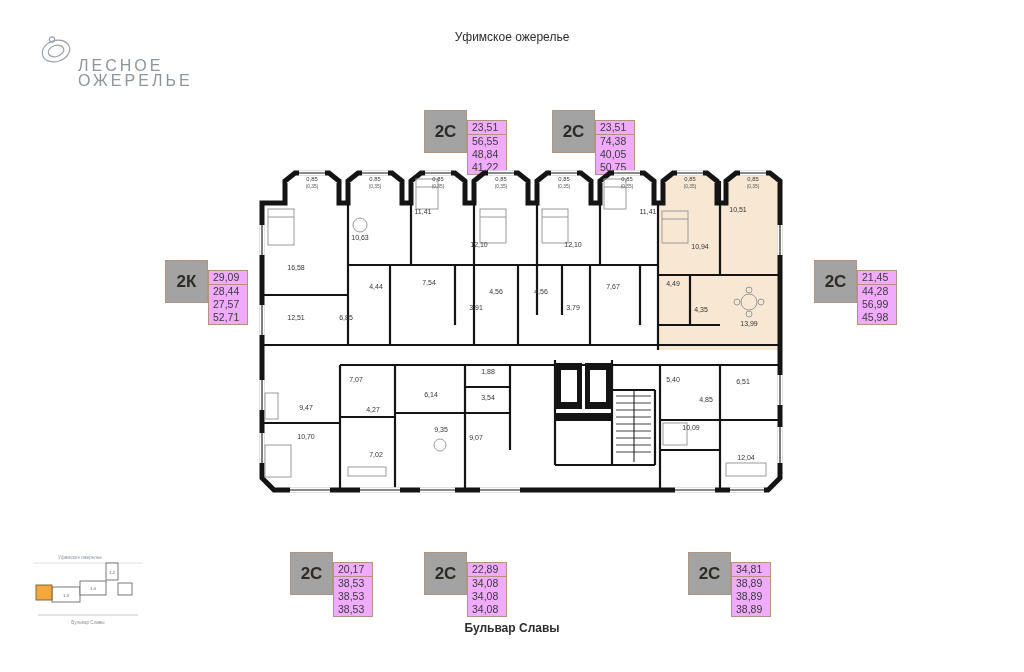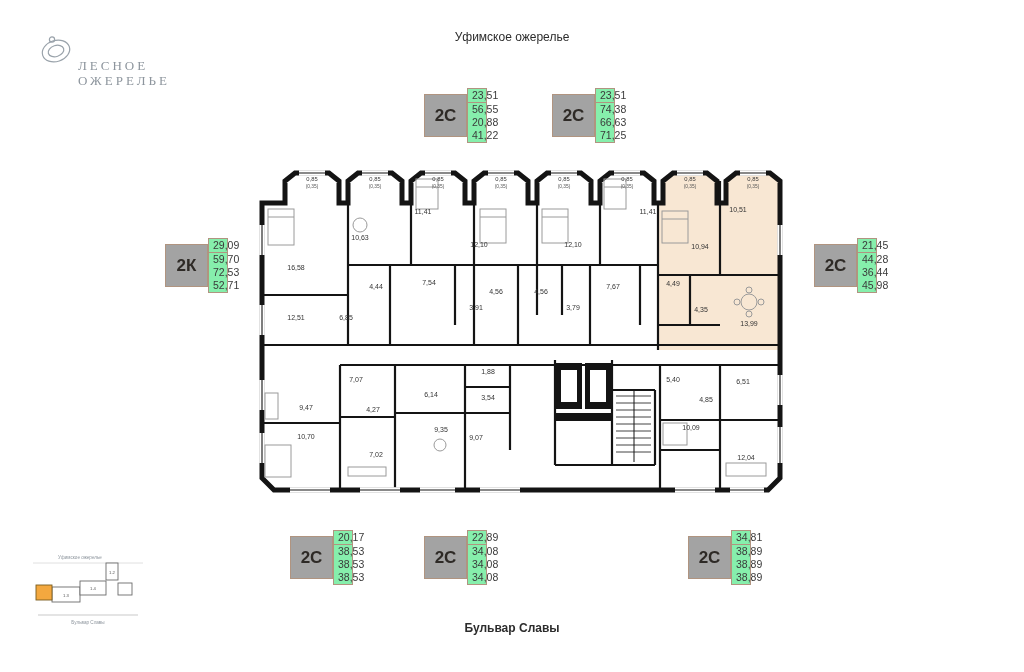--- a/index.html
+++ b/index.html
@@ -7,29 +7,29 @@
          font-family:"Liberation Sans",sans-serif;overflow:hidden;}
 
   
   .street{position:absolute;left:0;width:100%;text-align:center;color:#2c2c2c;}
   .street.top{top:30px;font-size:12px;}
   .street.bottom{top:621px;font-size:12px;font-weight:bold;}
 
   
   .logo{position:absolute;left:38px;top:34px;width:150px;height:60px;}
   .logo-icon{position:absolute;left:0;top:0;}
-  .logo-text{position:absolute;left:40px;top:24px;font-size:13px;letter-spacing:3px;
-             line-height:15px;color:#8d959d;font-family:Liberation Serif, serif;}
+  .logo-text{position:absolute;left:40px;top:24px;font-size:16px;letter-spacing:3px;
+             line-height:15px;color:#8d959d;}
 
   
   .unit-card{position:absolute;display:flex;align-items:center;}
   .unit-type{width:43px;height:43px;background:#a3a3a3;border:1.5px solid #b09480;
              box-sizing:border-box;display:flex;align-items:center;justify-content:center;
              font-size:17px;font-weight:bold;color:#2e2a26;}
-  .unit-values{width:20px;border:1px solid #b09480;background:#86efac;box-sizing:border-box;}
+  .unit-values{width:40px;border:1px solid #b09480;background:#f0abfc;box-sizing:border-box;margin-top:32px;}
   .uv{height:13px;line-height:13px;font-size:10.5px;color:#3a3a3a;padding-left:4px;}
   .uv-first{border-bottom:1px solid #b09480;}
 
   
   #plan{position:absolute;left:250px;top:165px;}
   #plan text{font-family:"Liberation Sans",sans-serif;}
   .room-label{font-size:7px;fill:#333;text-anchor:middle;}
   .bal-1{font-size:5.8px;fill:#3a3a3a;text-anchor:middle;}
   .bal-2{font-size:4.8px;fill:#555;text-anchor:middle;}
 
@@ -57,51 +57,51 @@
   </div>
 
   <div class="street top">Уфимское ожерелье</div>
   <div class="street bottom">Бульвар Славы</div>
 
   <div class="unit-card" style="left:424px;top:88px">
     <div class="unit-type">2С</div>
     <div class="unit-values">
       <div class="uv uv-first">23,51</div>
       <div class="uv">56,55</div>
-      <div class="uv">20,88</div>
+      <div class="uv">48,84</div>
       <div class="uv">41,22</div>
     </div>
   </div>
 
   <div class="unit-card" style="left:552px;top:88px">
     <div class="unit-type">2С</div>
     <div class="unit-values">
       <div class="uv uv-first">23,51</div>
       <div class="uv">74,38</div>
-      <div class="uv">66,63</div>
-      <div class="uv">71,25</div>
+      <div class="uv">40,05</div>
+      <div class="uv">50,75</div>
     </div>
   </div>
 
   <div class="unit-card" style="left:165px;top:238px">
     <div class="unit-type">2К</div>
     <div class="unit-values">
       <div class="uv uv-first">29,09</div>
-      <div class="uv">59,70</div>
-      <div class="uv">72,53</div>
+      <div class="uv">28,44</div>
+      <div class="uv">27,57</div>
       <div class="uv">52,71</div>
     </div>
   </div>
 
   <div class="unit-card" style="left:814px;top:238px">
     <div class="unit-type">2С</div>
     <div class="unit-values">
       <div class="uv uv-first">21,45</div>
       <div class="uv">44,28</div>
-      <div class="uv">36,44</div>
+      <div class="uv">56,99</div>
       <div class="uv">45,98</div>
     </div>
   </div>
 
   <div class="unit-card" style="left:290px;top:530px">
     <div class="unit-type">2С</div>
     <div class="unit-values">
       <div class="uv uv-first">20,17</div>
       <div class="uv">38,53</div>
       <div class="uv">38,53</div>

